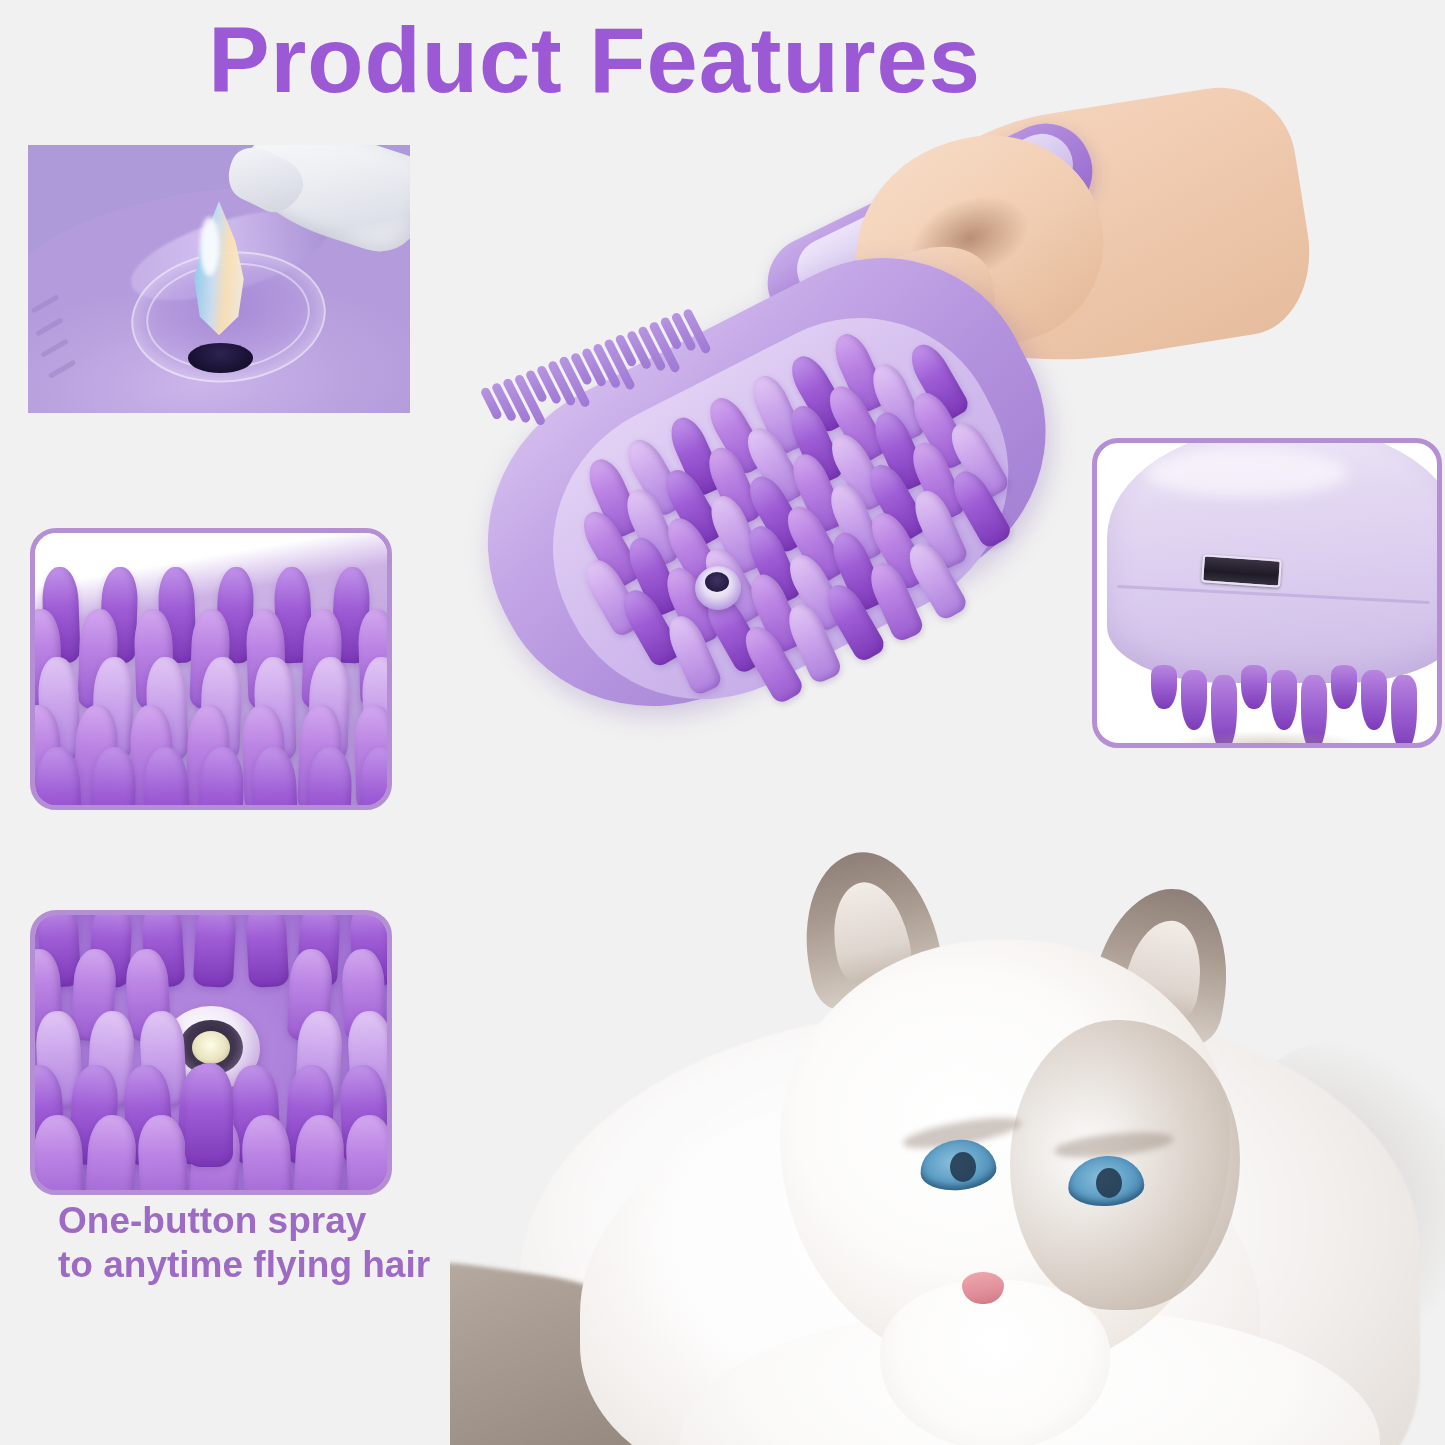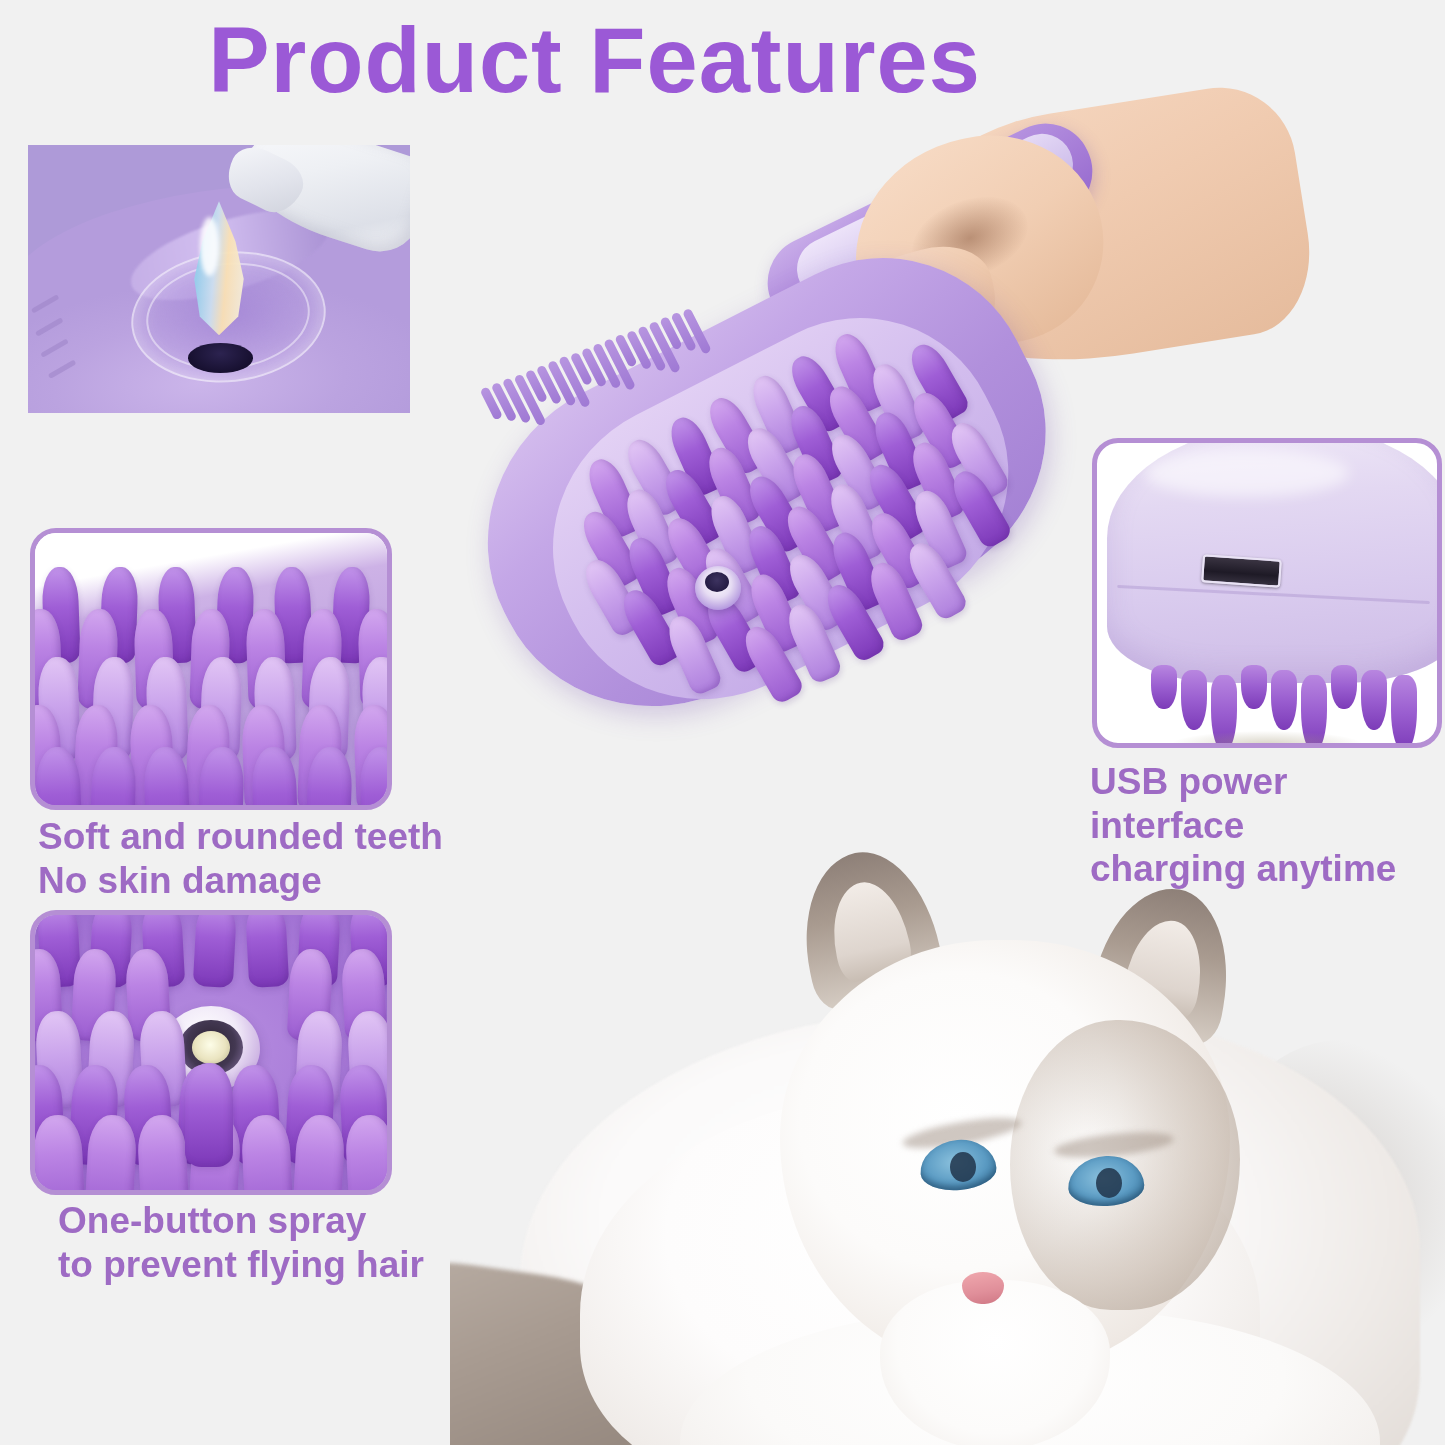--- a/index.html
+++ b/index.html
@@ -715,22 +715,20 @@
           <div class="spike dark" style="left: 2px; top: 214px; width: 44px; height: 112px; transform: rotate(-2deg); z-index: 14;"></div>
           <div class="spike dark" style="left: 56px; top: 214px; width: 44px; height: 112px; transform: rotate(2deg); z-index: 14;"></div>
           <div class="spike dark" style="left: 110px; top: 214px; width: 44px; height: 112px; transform: rotate(-2deg); z-index: 14;"></div>
           <div class="spike dark" style="left: 164px; top: 214px; width: 44px; height: 112px; transform: rotate(2deg); z-index: 14;"></div>
           <div class="spike dark" style="left: 218px; top: 214px; width: 44px; height: 112px; transform: rotate(-2deg); z-index: 14;"></div>
           <div class="spike dark" style="left: 272px; top: 214px; width: 44px; height: 112px; transform: rotate(2deg); z-index: 14;"></div>
           <div class="spike dark" style="left: 326px; top: 214px; width: 44px; height: 112px; transform: rotate(-2deg); z-index: 14;"></div>
         </div>
     </div>
   </div>
-  <div class="caption" id="caption-teeth">Soft and rounded teeth
-No skin damage</div>
 
   <div class="panel rounded" id="panel-spray">
     <div class="panel-inner">
       <div class="bristle-bg-deep"></div>
       <div class="nozzle-outer"></div>
       <div class="nozzle-mid"></div>
       <div class="nozzle-core"></div>
       <div id="spray-spikes">
           <div class="spike dark" style="left: 4px; top: -14px; width: 40px; height: 86px; transform: rotate(-3deg); z-index: 10;"></div>
           <div class="spike dark" style="left: 56px; top: -14px; width: 40px; height: 86px; transform: rotate(3deg); z-index: 10;"></div>
@@ -761,21 +759,21 @@
           <div class="spike" style="left: 104px; top: 200px; width: 48px; height: 104px; transform: rotate(-3deg); z-index: 14;"></div>
           <div class="spike" style="left: 156px; top: 200px; width: 48px; height: 104px; transform: rotate(3deg); z-index: 14;"></div>
           <div class="spike" style="left: 208px; top: 200px; width: 48px; height: 104px; transform: rotate(-3deg); z-index: 14;"></div>
           <div class="spike" style="left: 260px; top: 200px; width: 48px; height: 104px; transform: rotate(3deg); z-index: 14;"></div>
           <div class="spike" style="left: 312px; top: 200px; width: 48px; height: 104px; transform: rotate(-3deg); z-index: 14;"></div>
           <div class="spike dark" style="left: 150px; top: 148px; width: 48px; height: 104px; z-index: 30;"></div>
         </div>
     </div>
   </div>
   <div class="caption" id="caption-spray">One-button spray
-to prevent flying hair</div>
+to anytime flying hair</div>
 
   <div class="panel rounded" id="panel-usb">
     <div class="panel-inner">
       <div class="usb-body"></div>
       <div class="usb-highlight"></div>
       <div class="usb-seam"></div>
       <div class="usb-port"></div>
       <div class="usb-teeth" id="usb-teeth">
           <i style="left: 0px; top: 6px; height: 44px;"></i>
           <i style="left: 30px; top: 11px; height: 60px;"></i>
@@ -783,16 +781,14 @@
           <i style="left: 90px; top: 6px; height: 44px;"></i>
           <i style="left: 120px; top: 11px; height: 60px;"></i>
           <i style="left: 150px; top: 16px; height: 76px;"></i>
           <i style="left: 180px; top: 6px; height: 44px;"></i>
           <i style="left: 210px; top: 11px; height: 60px;"></i>
           <i style="left: 240px; top: 16px; height: 76px;"></i>
         </div>
       <div class="usb-shadow"></div>
     </div>
   </div>
-  <div class="caption" id="caption-usb">USB power interface
-charging anytime</div>
 
 </div>
 
 </body></html>

